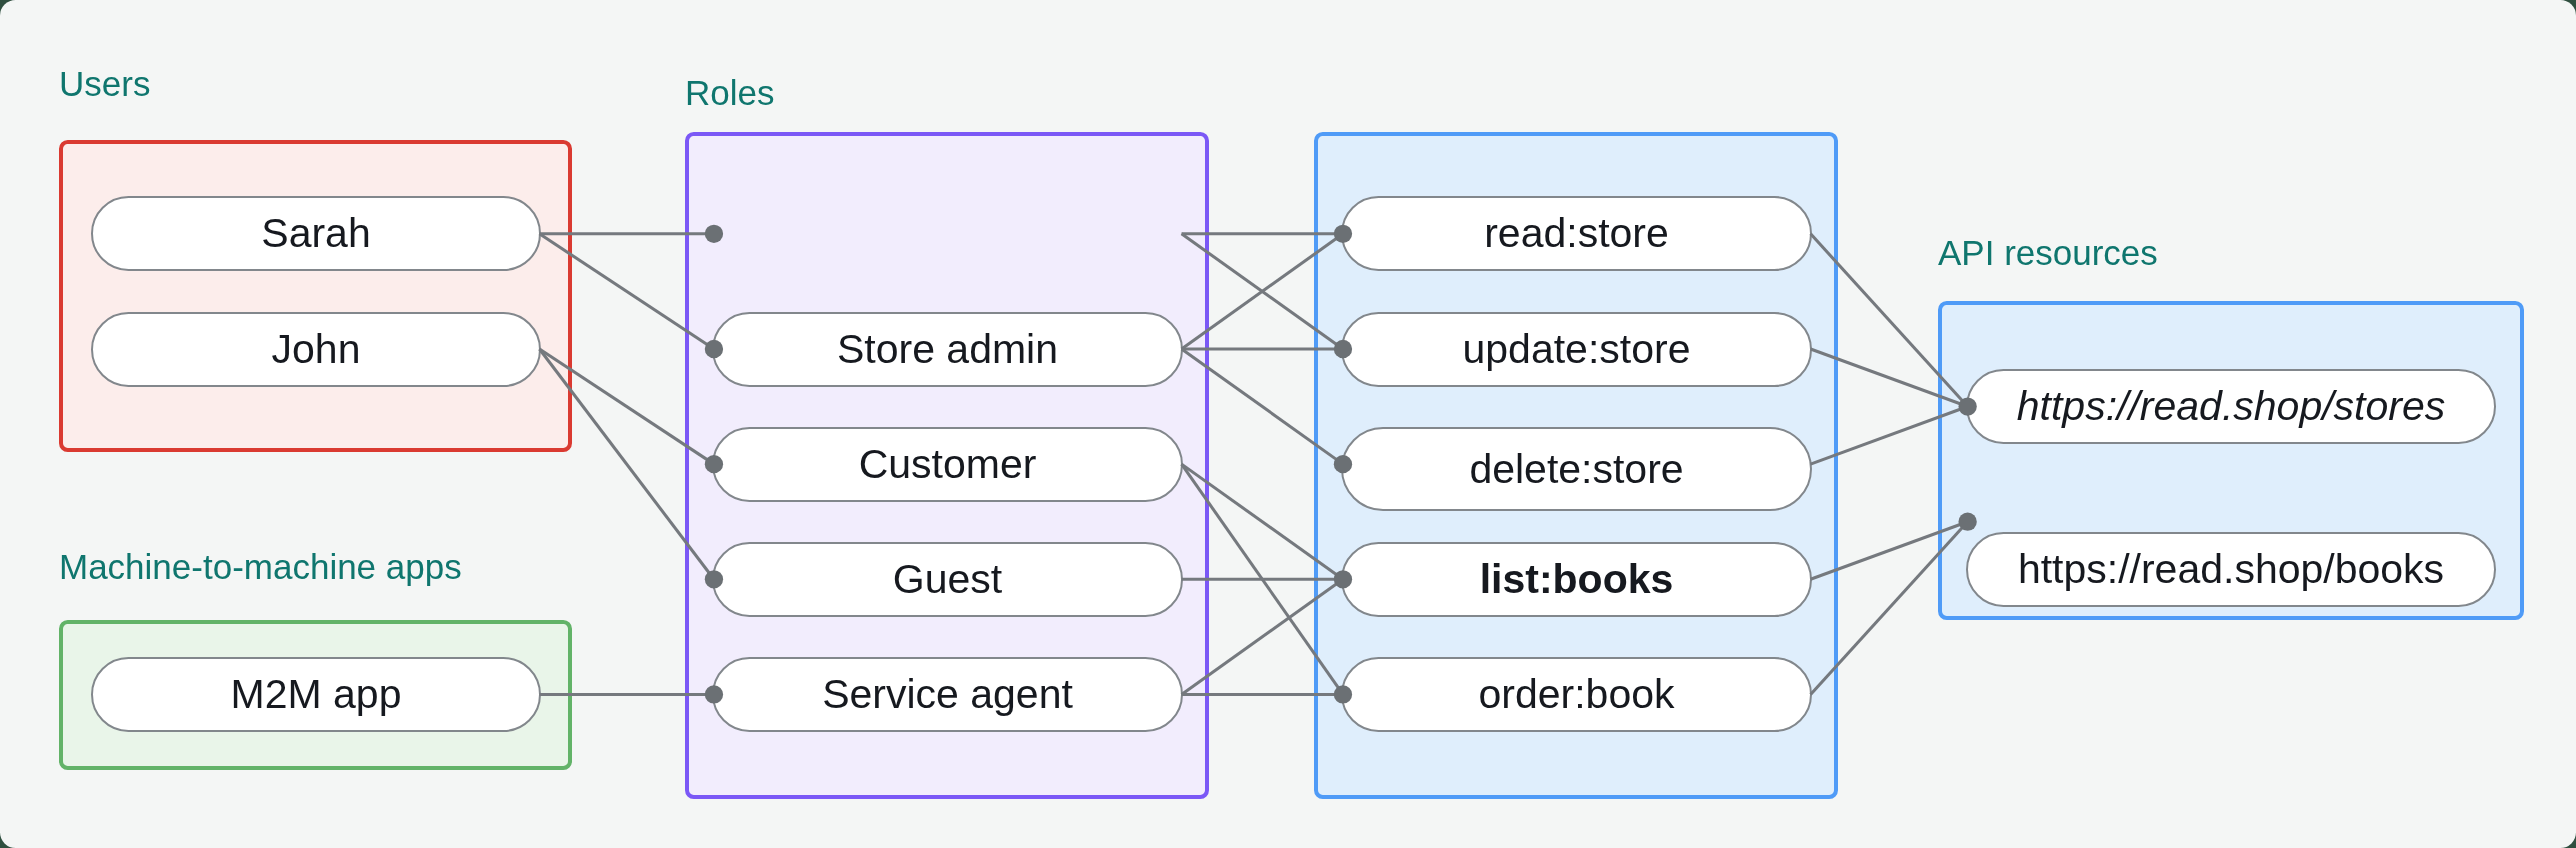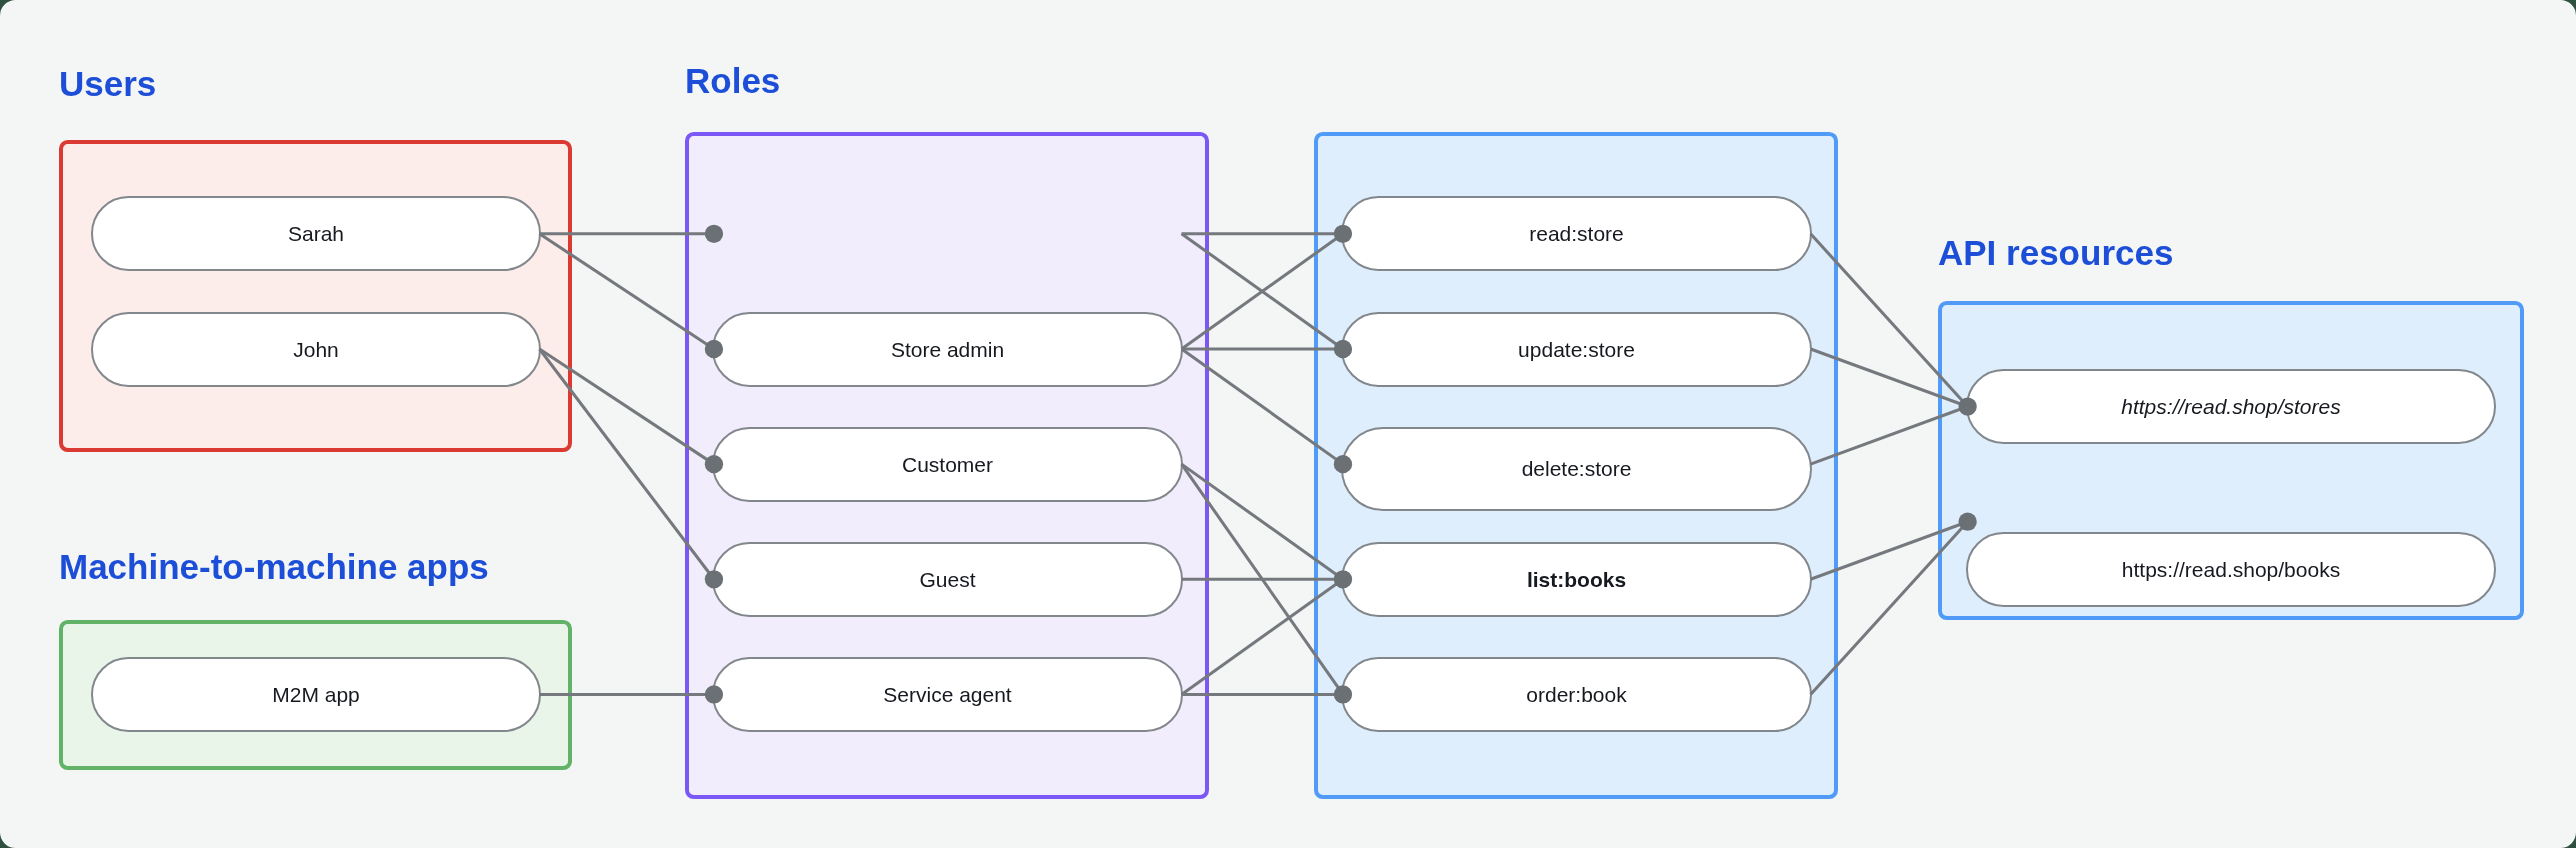--- a/index.html
+++ b/index.html
@@ -20,54 +20,54 @@
     position:absolute;
     border-style:solid;
     border-width:4.4px;
     border-radius:8.7px;
     box-sizing:border-box;
   }
   .group-label{
     position:absolute;
     font-size:35px;
     line-height:42px;
-    font-weight:700;
-    color:#1d4ed8;
+    font-weight:400;
+    color:#0f766e;
     white-space:nowrap;
   }
   .pill{
     position:absolute;
     background:#ffffff;
     border:2.6px solid #82878c;
     border-radius:872px;
     box-sizing:border-box;
     display:flex;
     align-items:center;
     justify-content:center;
-    font-size:21px;
+    font-size:41px;
     font-weight:400;
     color:#16191f;
     white-space:nowrap;
   }
   svg.edges{
     position:absolute;inset:0;
     pointer-events:none;
   }
 </style>
 </head>
 <body>
 
 <div class="screen">
   <div class="card" id="card">
       <div class="group-box" style="left: 59px; top: 140px; width: 513px; height: 312px; border-color: rgb(218, 58, 49); background: rgb(252, 237, 235);"></div>
       <div class="group-label" style="left: 59px; top: 63px;">Users</div>
       <div class="group-box" style="left: 59px; top: 620px; width: 513px; height: 150px; border-color: rgb(98, 179, 104); background: rgb(233, 245, 233);"></div>
       <div class="group-label" style="left: 59px; top: 546px;">Machine-to-machine apps</div>
       <div class="group-box" style="left: 685px; top: 132px; width: 524px; height: 667px; border-color: rgb(123, 88, 246); background: rgb(242, 237, 253);"></div>
-      <div class="group-label" style="left: 685px; top: 60px;">Roles</div>
+      <div class="group-label" style="left: 685px; top: 72px;">Roles</div>
       <div class="group-box" style="left: 1314px; top: 132px; width: 524px; height: 667px; border-color: rgb(79, 155, 247); background: rgb(223, 238, 252);"></div>
       <div class="group-box" style="left: 1938px; top: 301px; width: 586px; height: 319px; border-color: rgb(79, 155, 247); background: rgb(223, 238, 252);"></div>
       <div class="group-label" style="left: 1938px; top: 232px;">API resources</div>
       <div class="pill" style="left: 91px; top: 196px; width: 450px; height: 75px;">Sarah</div>
       <div class="pill" style="left: 91px; top: 312px; width: 450px; height: 75px;">John</div>
       <div class="pill" style="left: 91px; top: 657px; width: 450px; height: 75px;">M2M app</div>
       <div class="pill" style="left: 712px; top: 312px; width: 471px; height: 75px;">Store admin</div>
       <div class="pill" style="left: 712px; top: 427px; width: 471px; height: 75px;">Customer</div>
       <div class="pill" style="left: 712px; top: 542px; width: 471px; height: 75px;">Guest</div>
       <div class="pill" style="left: 712px; top: 657px; width: 471px; height: 75px;">Service agent</div>

